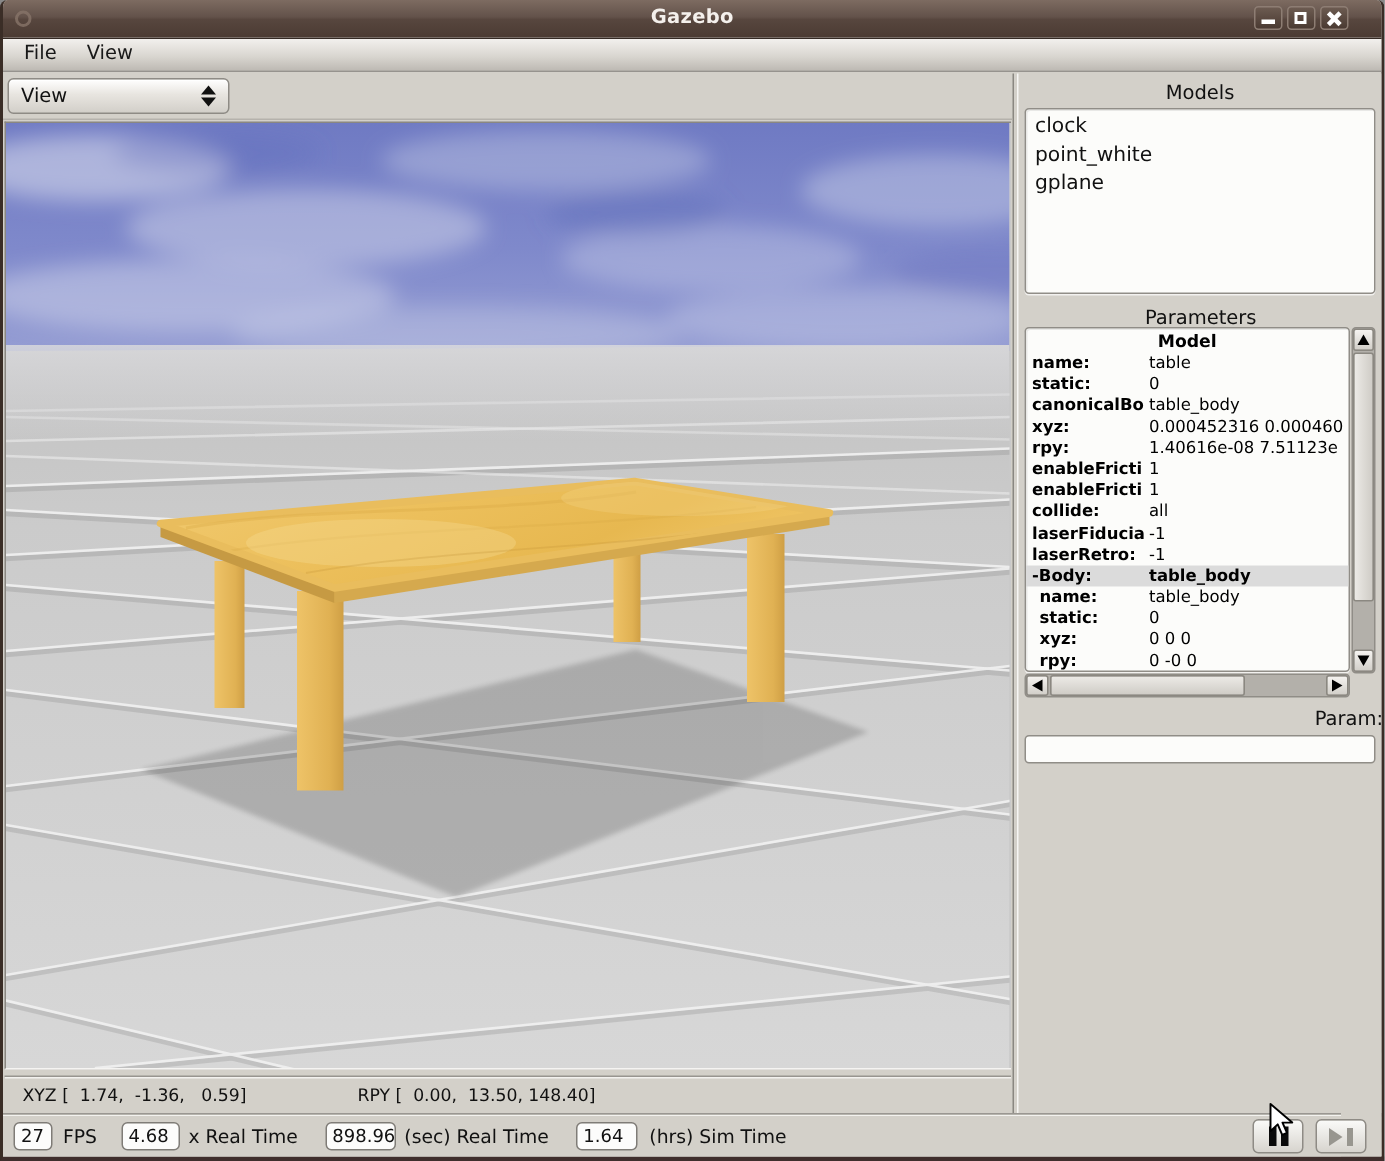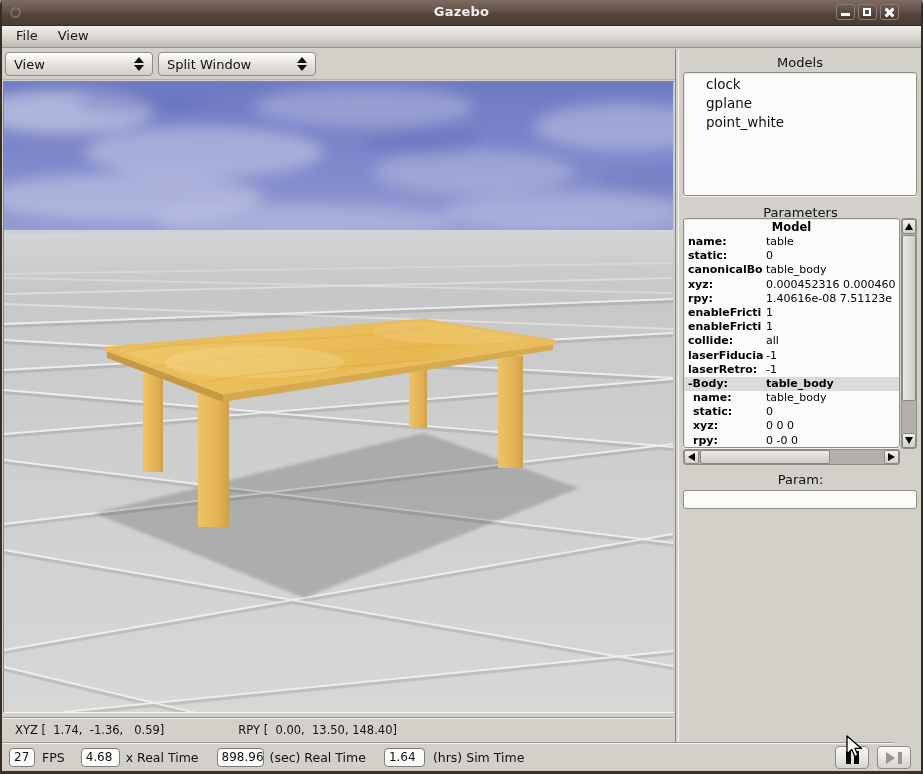--- a/index.html
+++ b/index.html
@@ -50,21 +50,21 @@
   
   .coords{position:absolute;left:1px;top:668px;width:671px;height:24px;
     border-top:1px solid #989590;box-shadow:inset 0 1px 0 #f3f2ef;
     display:flex;align-items:center;padding-left:12px;background:#d3d0c9;gap:16px;}
   .coords span{font-size:11.5px;color:#111;white-space:pre;}
   .coords .rpy{margin-left:58px;}
   
   .rp-title{text-align:center;font-size:13px;color:#111;margin-top:6px;height:16px;}
   .white-box{background:#fcfcfa;border:1px solid #908d87;border-radius:3px;
     box-shadow:inset 1px 1px 0 rgba(0,0,0,.08),0 1px 0 rgba(255,255,255,.7);}
-  .models-list{position:absolute;left:4px;top:23px;width:234px;height:124px;padding:2px 16px;overflow:hidden;}
+  .models-list{position:absolute;left:4px;top:23px;width:234px;height:124px;padding:2px 0;overflow:hidden;}
   .mitem{font-size:13.5px;color:#111;padding:1px 6px;line-height:17px;cursor:default;}
   
   .ptable{position:absolute;left:4px;top:169px;width:234px;height:247px;}
   .pgrid{position:absolute;left:0;top:0;width:217px;height:230px;overflow:hidden;padding-top:1px;}
   .phead{font-size:11.5px;font-weight:bold;text-align:center;color:#000;height:15px;line-height:15px;}
   .prow{display:flex;height:14.2px;line-height:14.2px;font-size:11px;color:#000;cursor:default;}
   .prow .plabel{font-weight:bold;width:82px;padding-left:4px;overflow:hidden;white-space:nowrap;flex:none;}
   .prow .pval{flex:1;overflow:hidden;white-space:nowrap;}
   .prow.ind .plabel{padding-left:9px;}
   .prow.hl{background:#dbdbdb;}
@@ -82,21 +82,21 @@
   .hsb .rt{right:0;top:0;width:15px;height:14px;}
   .vsb .thumb{position:absolute;left:0;top:16px;width:14px;height:166px;
     background:linear-gradient(90deg,#eceae6,#cfccc6);border:1px solid #8b8881;border-radius:2px;cursor:grab;}
   .hsb .thumb{position:absolute;left:16px;top:0;width:130px;height:14px;
     background:linear-gradient(#eceae6,#cfccc6);border:1px solid #8b8881;border-radius:2px;cursor:grab;}
   .t-up{width:0;height:0;border-left:4px solid transparent;border-right:4px solid transparent;border-bottom:7px solid #000;}
   .t-dn{width:0;height:0;border-left:4px solid transparent;border-right:4px solid transparent;border-top:7px solid #000;}
   .t-lf{width:0;height:0;border-top:4px solid transparent;border-bottom:4px solid transparent;border-right:7px solid #000;}
   .t-rt{width:0;height:0;border-top:4px solid transparent;border-bottom:4px solid transparent;border-left:7px solid #000;}
   
-  .param-label{position:absolute;left:0;width:243px;top:423px;text-align:center;font-size:13px;color:#111;}
+  .param-label{position:absolute;left:0;width:243px;top:423px;text-align:right;font-size:13px;color:#111;}
   .param-input{position:absolute;left:4px;top:441px;width:234px;height:19px;border:1px solid #908d87;
     border-radius:3px;background:#fcfcfa;font-size:12px;padding:0 4px;outline:none;}
   
   .statusbar{position:absolute;left:0;top:742px;width:892px;height:29px;background:#d3d0c9;
     border-top:1px solid #9a9792;box-shadow:inset 0 1px 0 #f3f2ef;display:flex;align-items:center;padding-left:7px;}
   .out-box{height:19px;border:1px solid #7f7c77;border-radius:4px;background:#fcfcfb;
     font-size:12px;color:#111;padding:1px 4px 0;}
   .sb-label{font-size:12.5px;color:#111;}
   .b-fps{width:26px;} .b-factor{width:39px;margin-left:16px;} .b-real{width:47px;margin-left:18px;} .b-sim{width:41px;margin-left:18px;}
   .l-fps{margin-left:7px;} .l-factor{margin-left:6px;} .l-real{margin-left:6px;} .l-sim{margin-left:8px;}
@@ -136,27 +136,20 @@
     <div class="menu-item">View</div>
   </div>
 
   <div class="main">
 
     <div class="vp-col">
 
       <div class="vtoolbar">
         <div class="choice choice-view">
           <span class="lbl">View</span>
-          <span class="arrows">
-              <span class="tri-up"></span>
-              <span class="tri-dn"></span>
-            </span>
-        </div>
-        <div class="choice choice-split">
-          <span class="lbl">Split Window</span>
           <span class="arrows">
               <span class="tri-up"></span>
               <span class="tri-dn"></span>
             </span>
         </div>
       </div>
 
       <div class="scene">
         <svg width="669" height="630" viewBox="0 0 669 630">
           <defs>
@@ -276,22 +269,22 @@
         <span>XYZ [  1.74,  -1.36,   0.59]</span>
         <span class="rpy">RPY [  0.00,  13.50, 148.40]</span>
       </div>
     </div>
 
     <div class="rp">
 
       <div class="rp-title">Models</div>
       <div class="white-box models-list">
         <div class="mitem">clock</div>
+        <div class="mitem">point_white</div>
         <div class="mitem">gplane</div>
-        <div class="mitem">point_white</div>
       </div>
 
       <div class="rp-title" style="position:absolute;left:0;width:243px;top:150px;">Parameters</div>
 
       <div class="ptable">
         <div class="white-box pgrid">
           <div class="phead">Model</div>
           <div class="prow">
               <span class="plabel">name:</span>
               <span class="pval">table</span>

